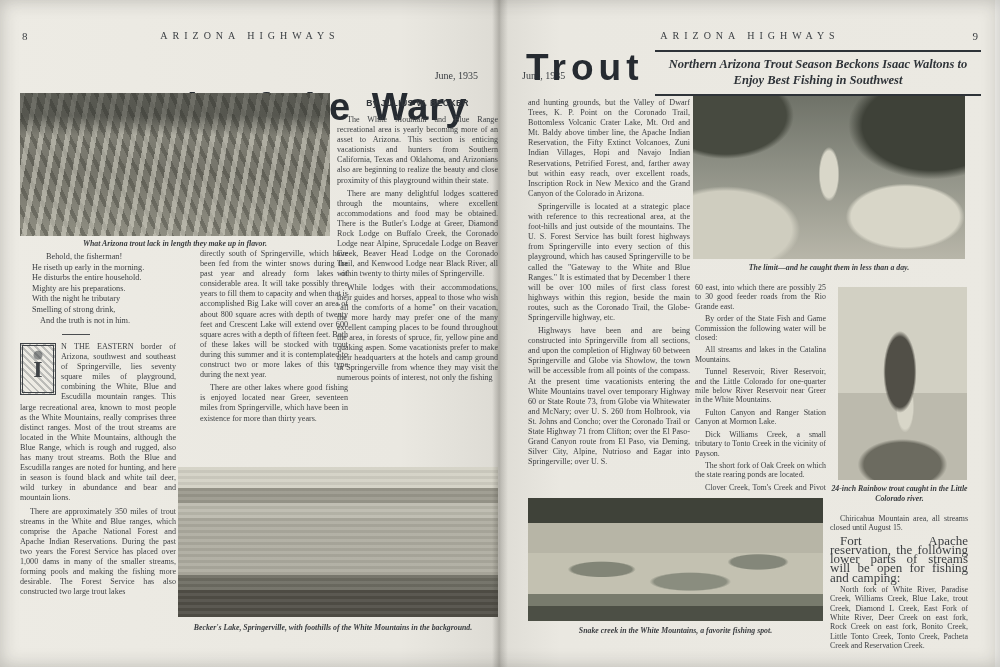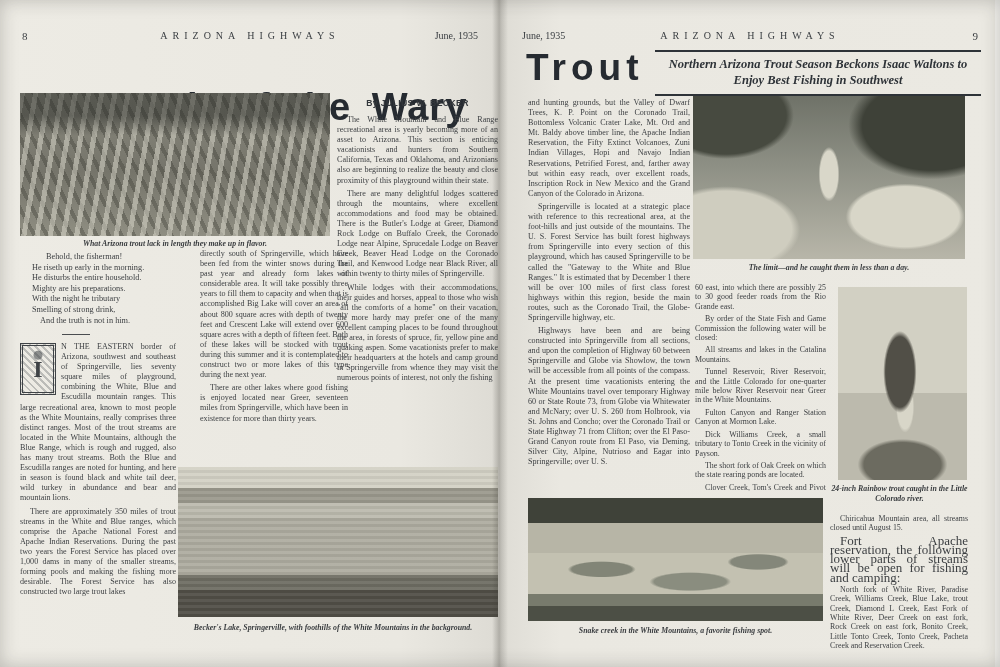--- a/index.html
+++ b/index.html
@@ -10,21 +10,21 @@
   #page-right{left:500px;background:linear-gradient(90deg,#dedcd5 0%,#eae8e1 12%,#ebe9e2 100%);}
   #gutter{position:absolute;left:492px;top:0;width:16px;height:667px;z-index:5;
     background:linear-gradient(90deg,rgba(60,58,52,0) 0%,rgba(60,58,52,.28) 45%,rgba(60,58,52,.18) 60%,rgba(60,58,52,0) 100%);}
   #edge-right{position:absolute;right:0;top:0;width:5px;height:667px;background:#f4f3ef;z-index:6;}
   #vignette{position:absolute;inset:0;z-index:7;pointer-events:none;
     box-shadow:inset 0 0 18px rgba(40,40,36,.25);}
 
   .hdr{position:absolute;top:30px;left:22px;right:22px;height:14px;font-size:10px;}
   .hdr .mast{position:absolute;left:0;right:0;text-align:center;letter-spacing:5px;font-size:10px;color:#3a3e42;}
   .hdr .pnum{font-size:11px;color:#3a3e42;}
-  .hdr .date{font-size:10px;color:#3a3e42;}
+  .hdr .date{font-size:10px;color:#3a3e42;margin-top:40px;}
   .hdr .left{position:absolute;left:0;top:0;}
   .hdr .right{position:absolute;right:0;top:0;}
 
   .headline{font-family:"Liberation Sans",sans-serif;font-weight:600;color:#262b31;white-space:nowrap;}
   #title-left{position:absolute;left:18px;top:46px;font-size:38px;letter-spacing:1px;word-spacing:9px;margin-top:40px;}
   #title-right{position:absolute;left:26px;top:47px;font-size:37px;letter-spacing:5px;}
 
   #subtitle-box{position:absolute;left:155px;top:50px;width:322px;
     border-top:2px solid #2e3338;border-bottom:2px solid #2e3338;padding:4px 2px 6px 2px;}
   #subtitle-box .sub{font-style:italic;font-weight:700;font-size:12.5px;line-height:16px;

